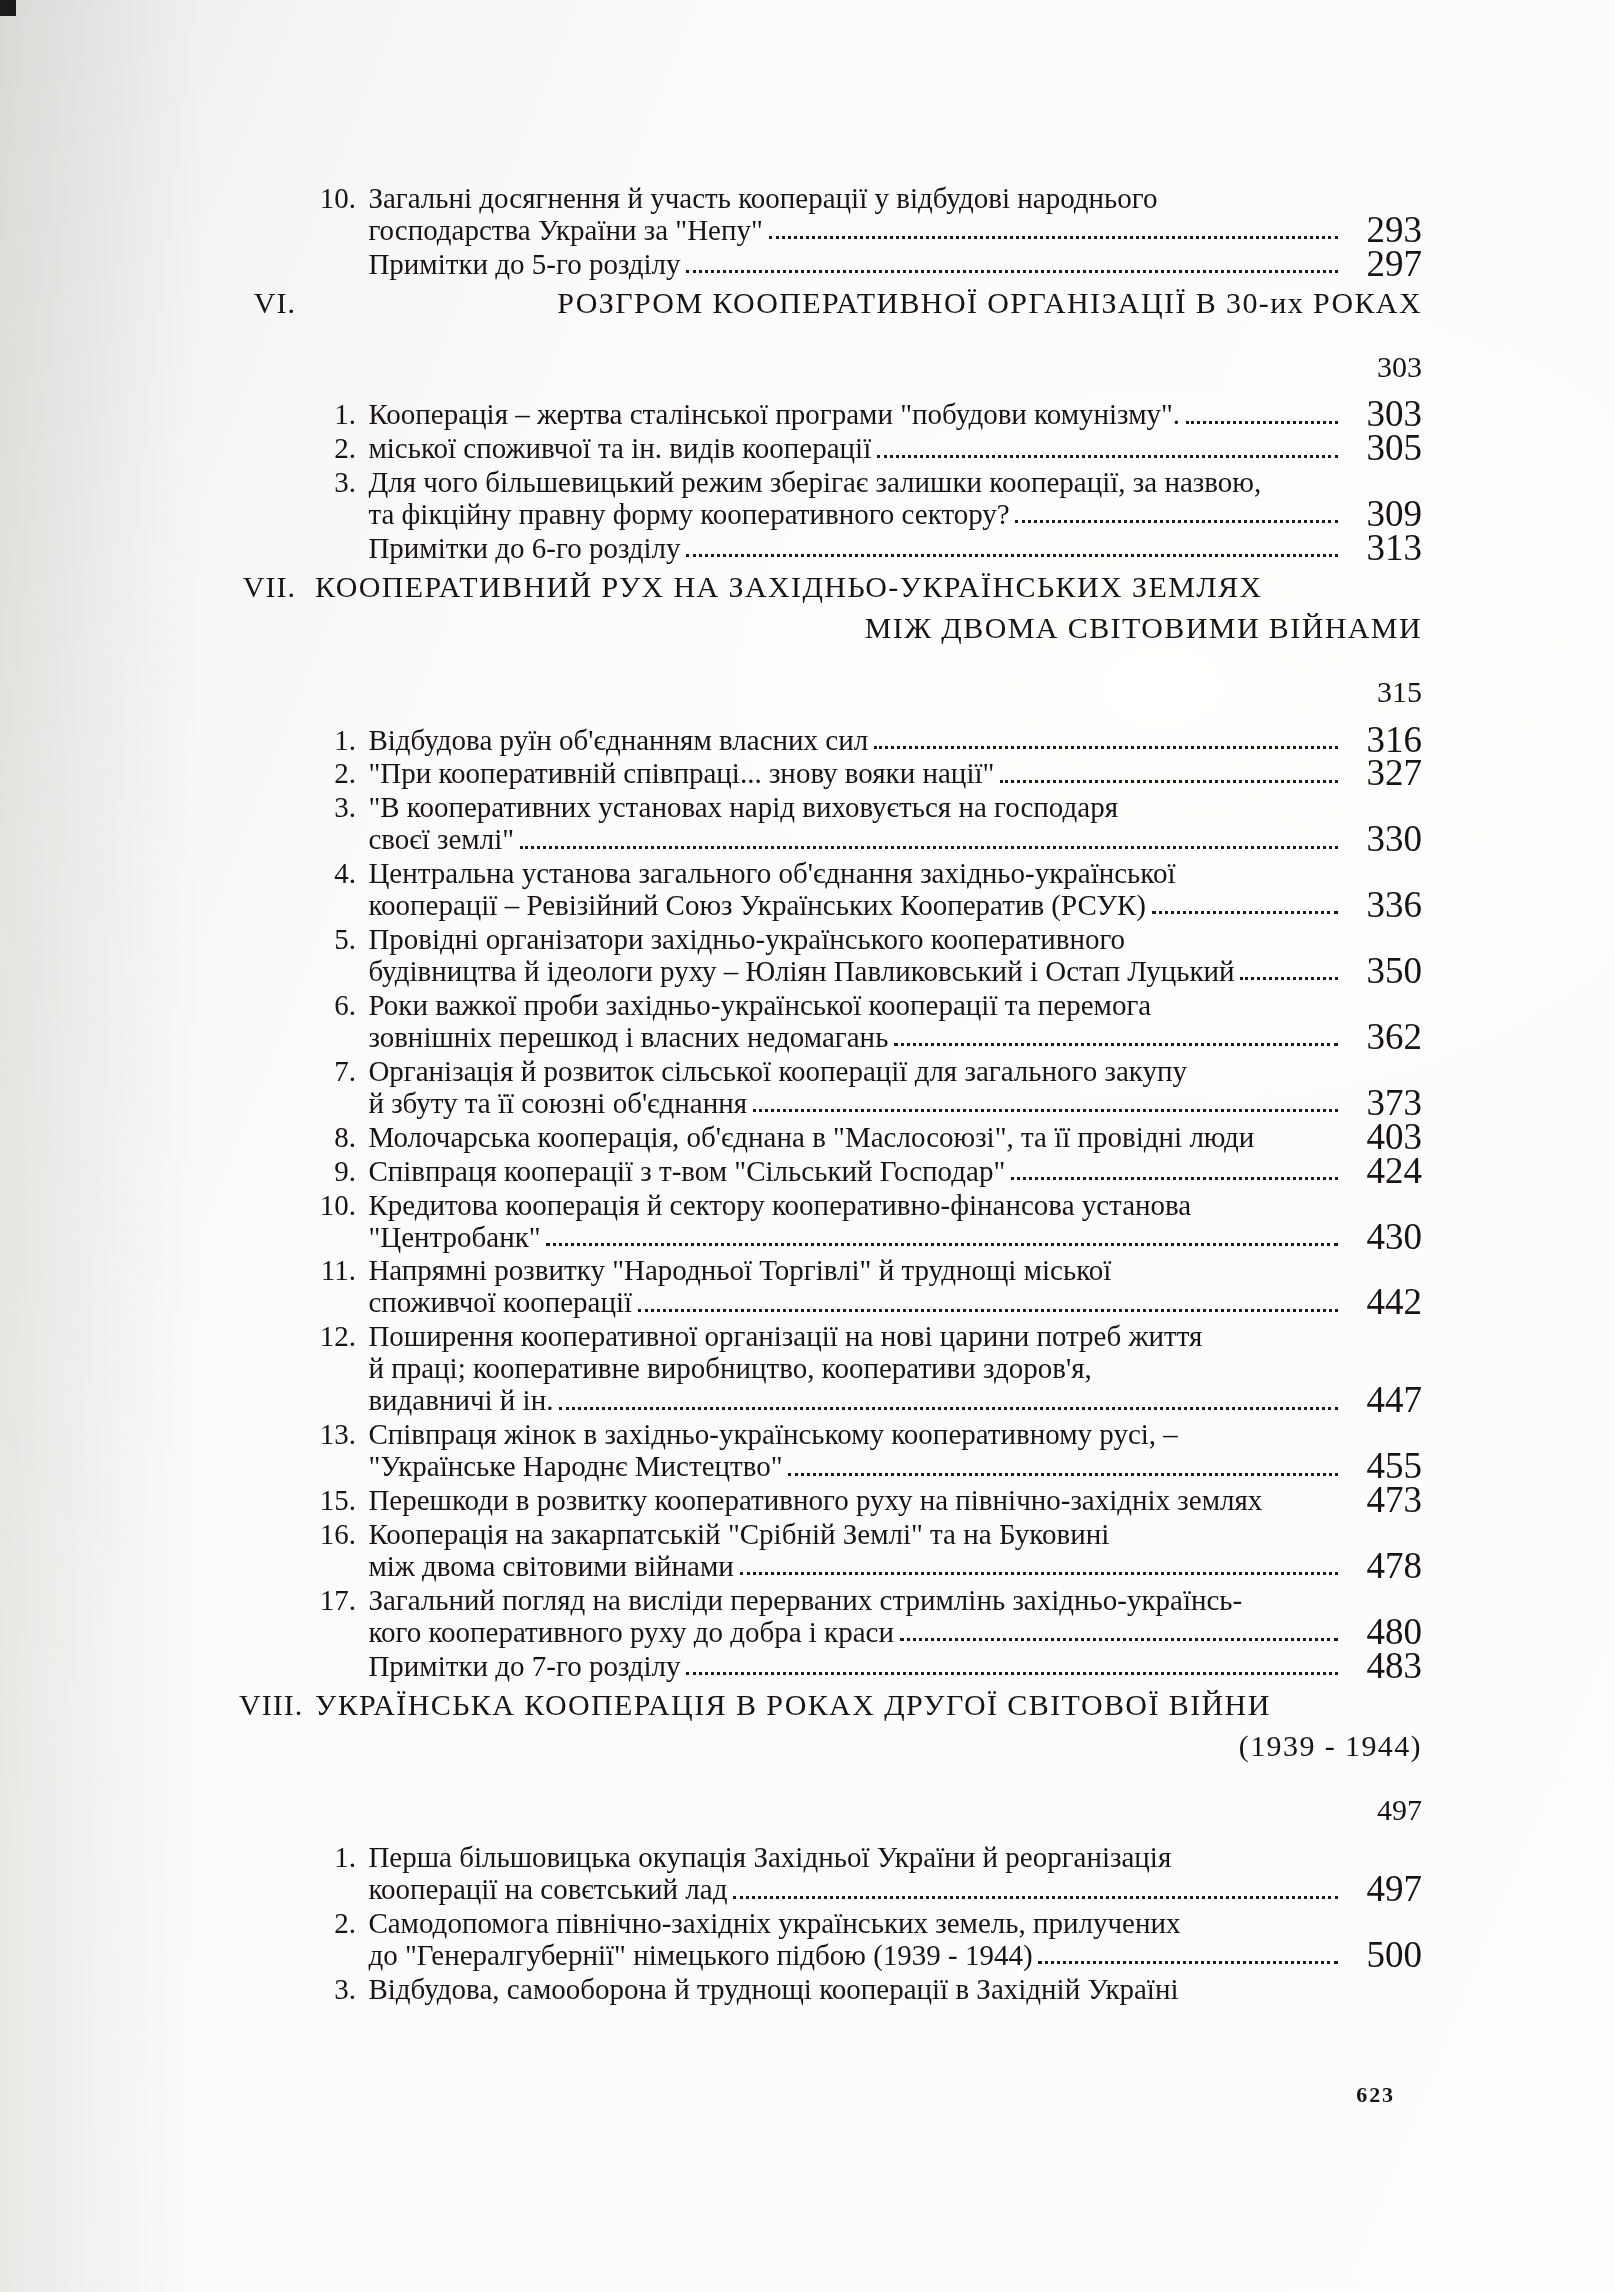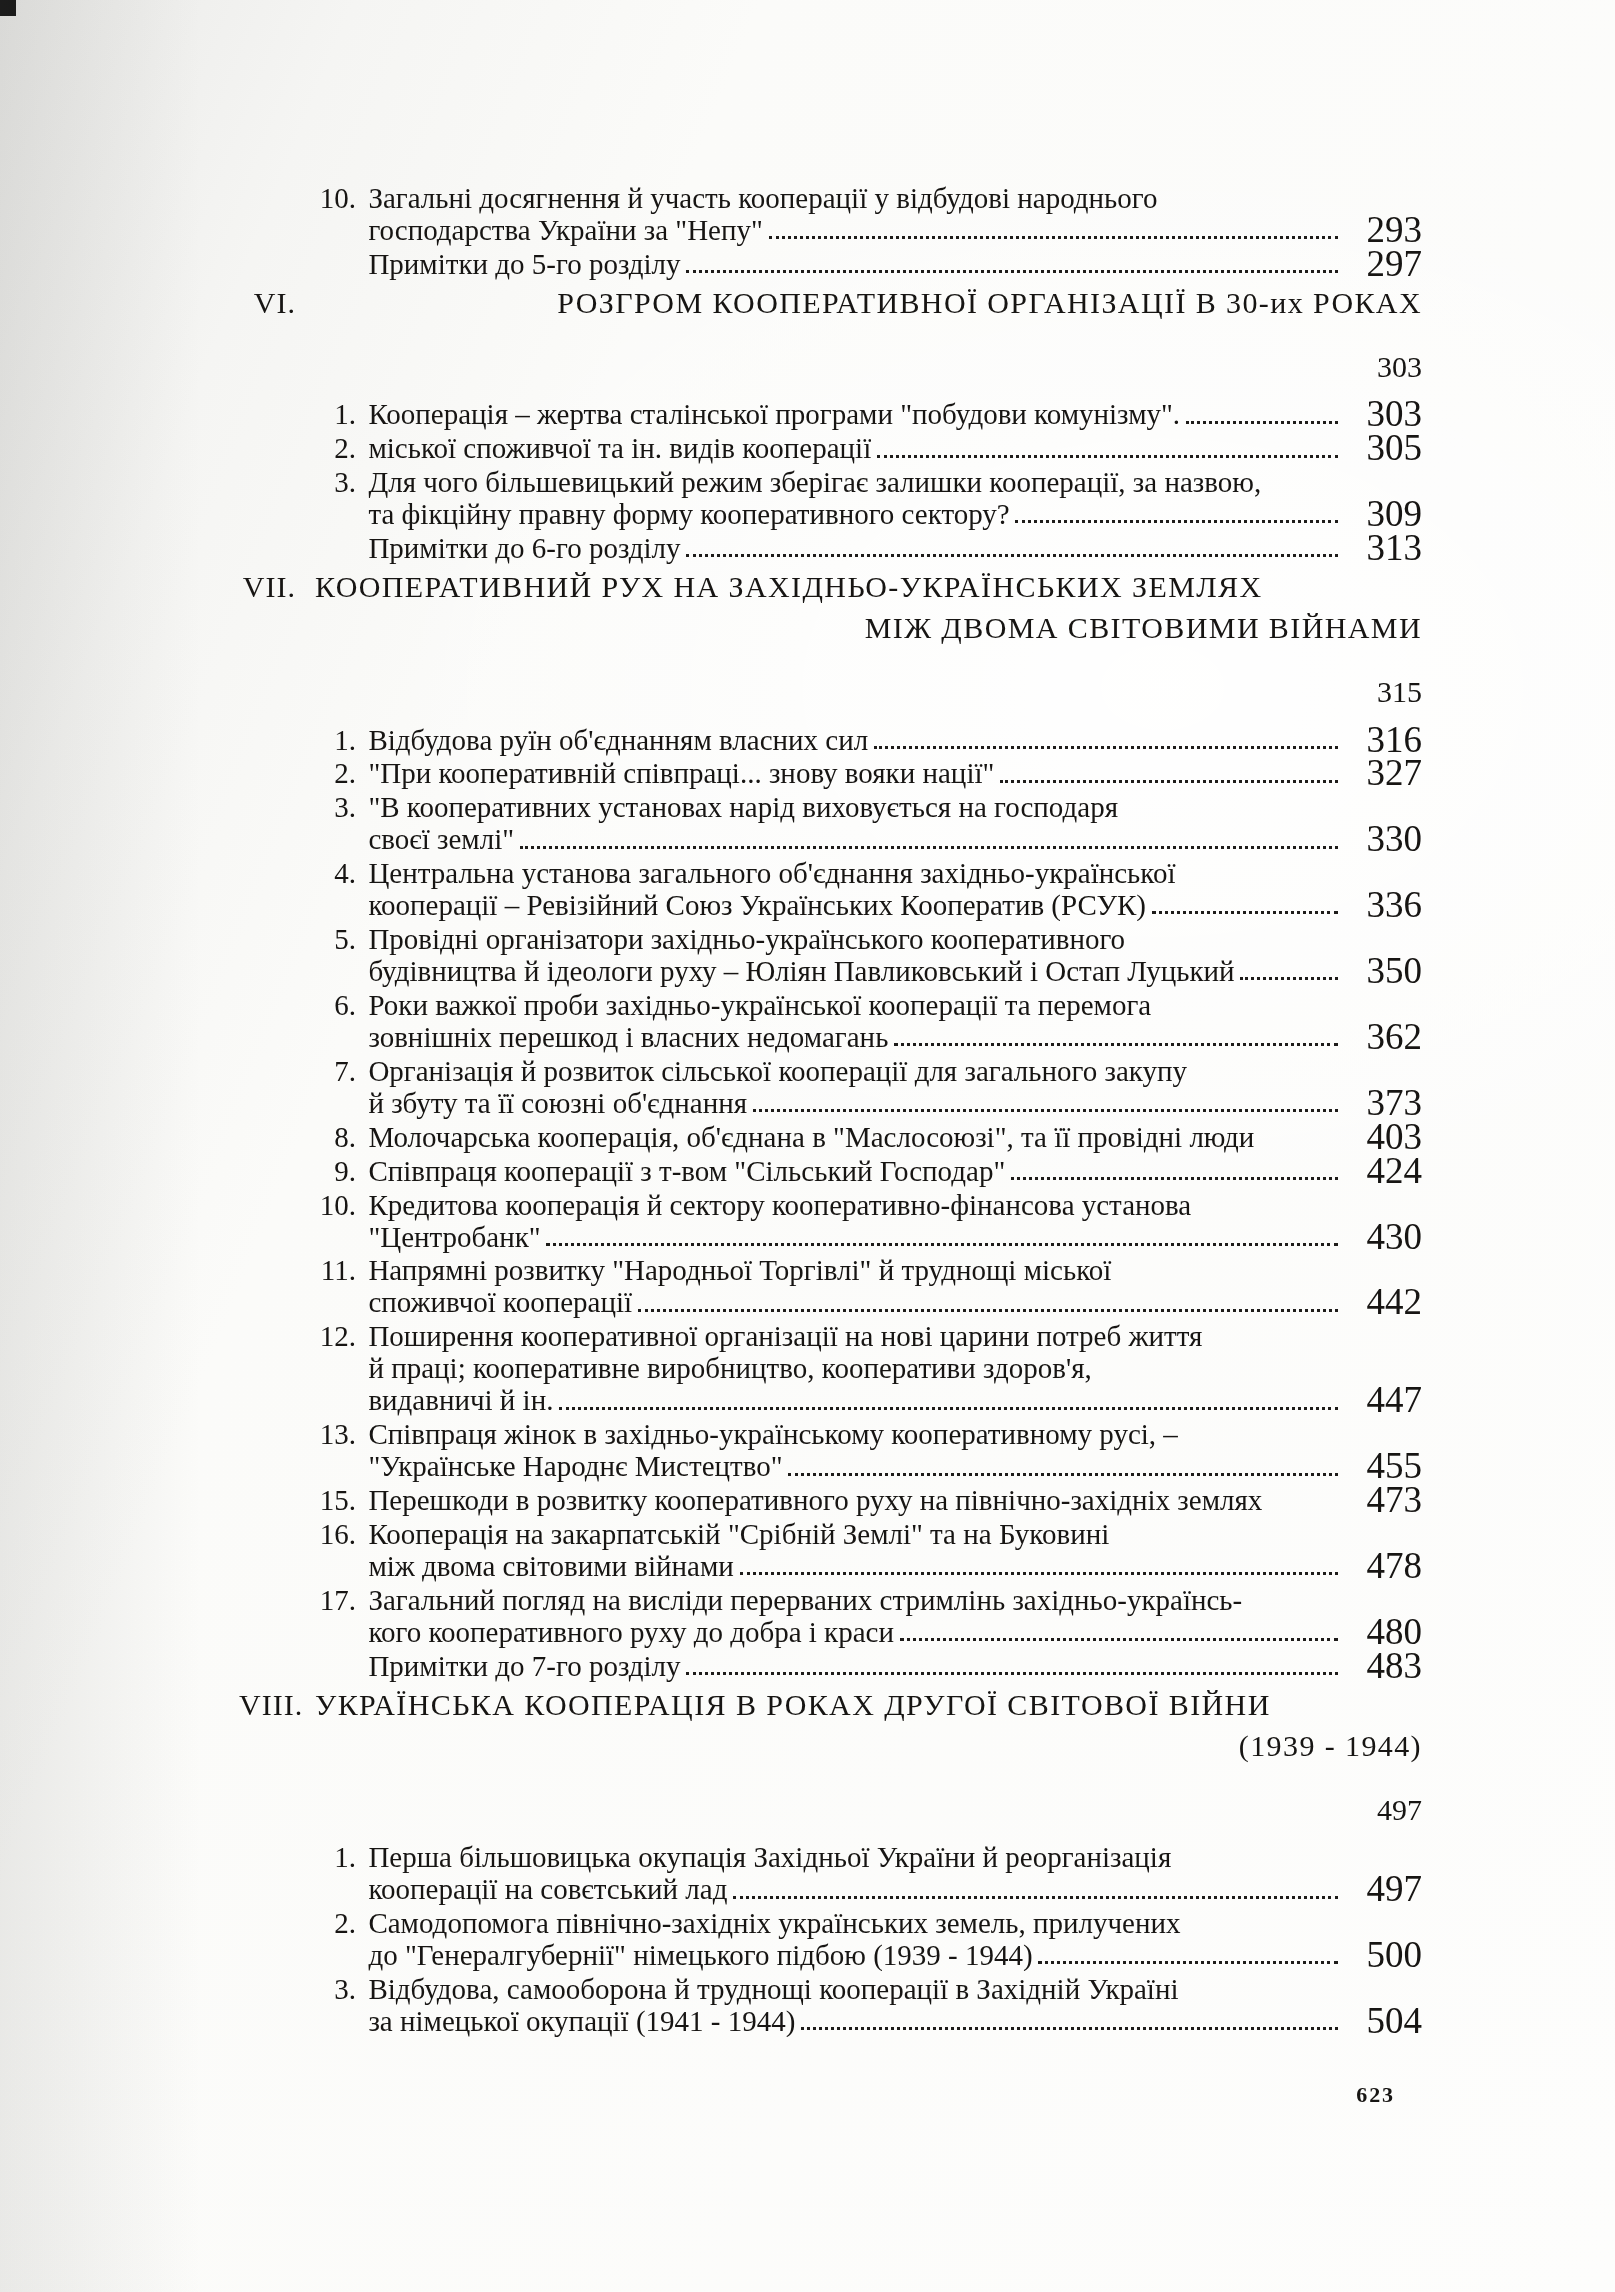--- a/index.html
+++ b/index.html
@@ -436,25 +436,20 @@
           <span class="dots"></span>
           <span class="page-num">500</span>
         </div>
       </div>
     </div>
 
     <div class="entry item">
       <div class="num">3.</div>
       <div class="body">
         <div class="line">Відбудова, самооборона й труднощі кооперації в Західній Україні</div>
-        <div class="row">
-          <span class="txt">за німецької окупації (1941 - 1944)</span>
-          <span class="dots"></span>
-          <span class="page-num">504</span>
-        </div>
       </div>
     </div>
 
   </div>
 
   <div class="footer">623</div>
 </div>
 
 
 </body></html>

